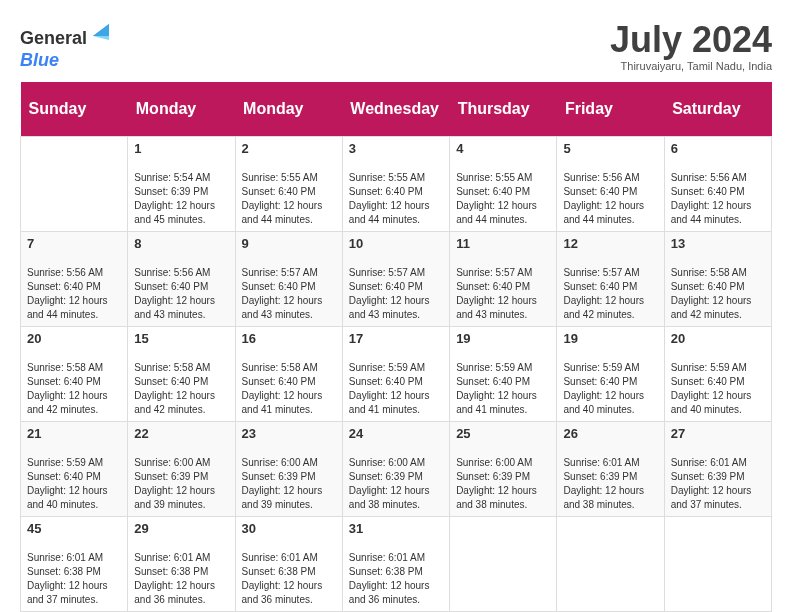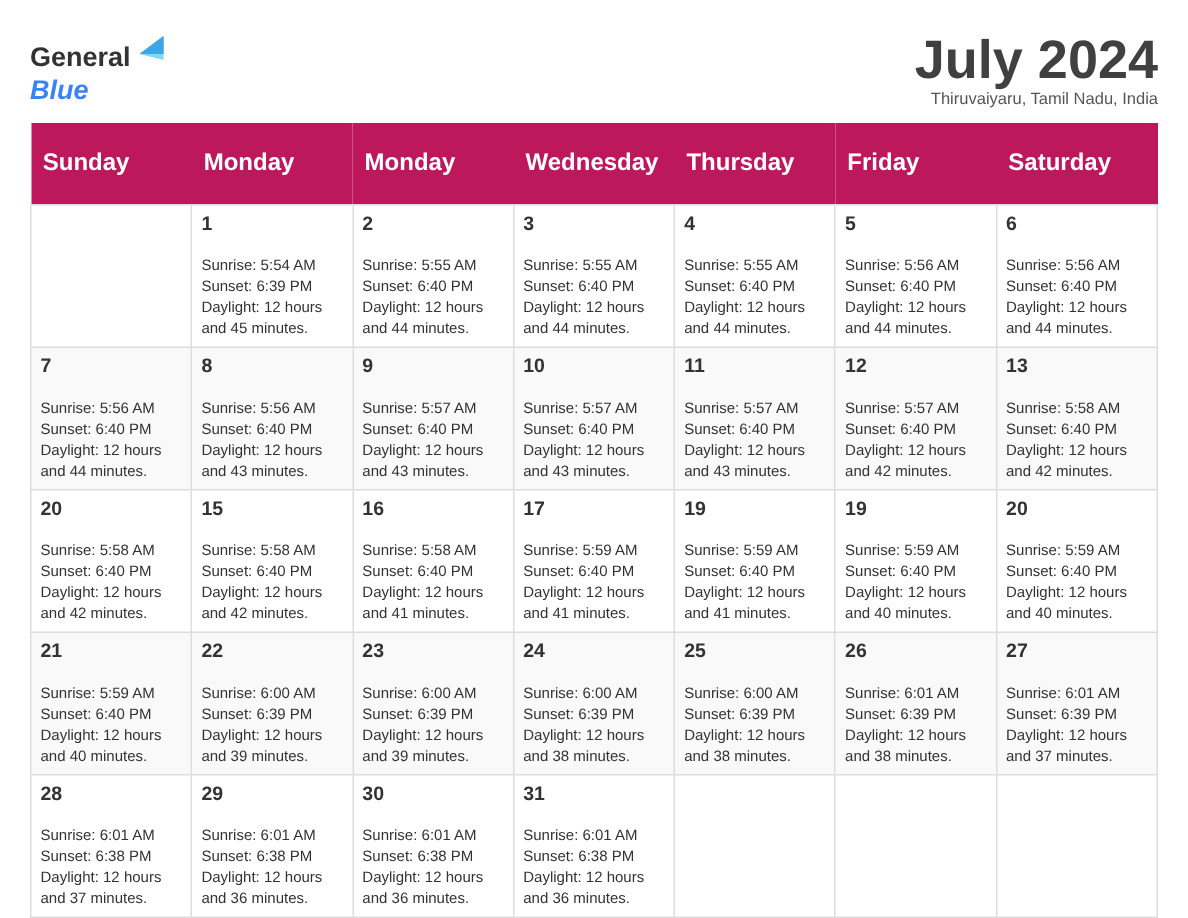--- a/index.html
+++ b/index.html
@@ -316,21 +316,21 @@
         <td>
           <div class="day-number">27</div>
           <div class="day-info" style="white-space: pre-line;">Sunrise: 6:01 AM
 Sunset: 6:39 PM
 Daylight: 12 hours
 and 37 minutes.</div>
         </td>
       </tr>
       <tr>
         <td>
-          <div class="day-number">28</div>
+          <div class="day-number">45</div>
           <div class="day-info" style="white-space: pre-line;">Sunrise: 6:01 AM
 Sunset: 6:38 PM
 Daylight: 12 hours
 and 37 minutes.</div>
         </td>
         <td>
           <div class="day-number">29</div>
           <div class="day-info" style="white-space: pre-line;">Sunrise: 6:01 AM
 Sunset: 6:38 PM
 Daylight: 12 hours

